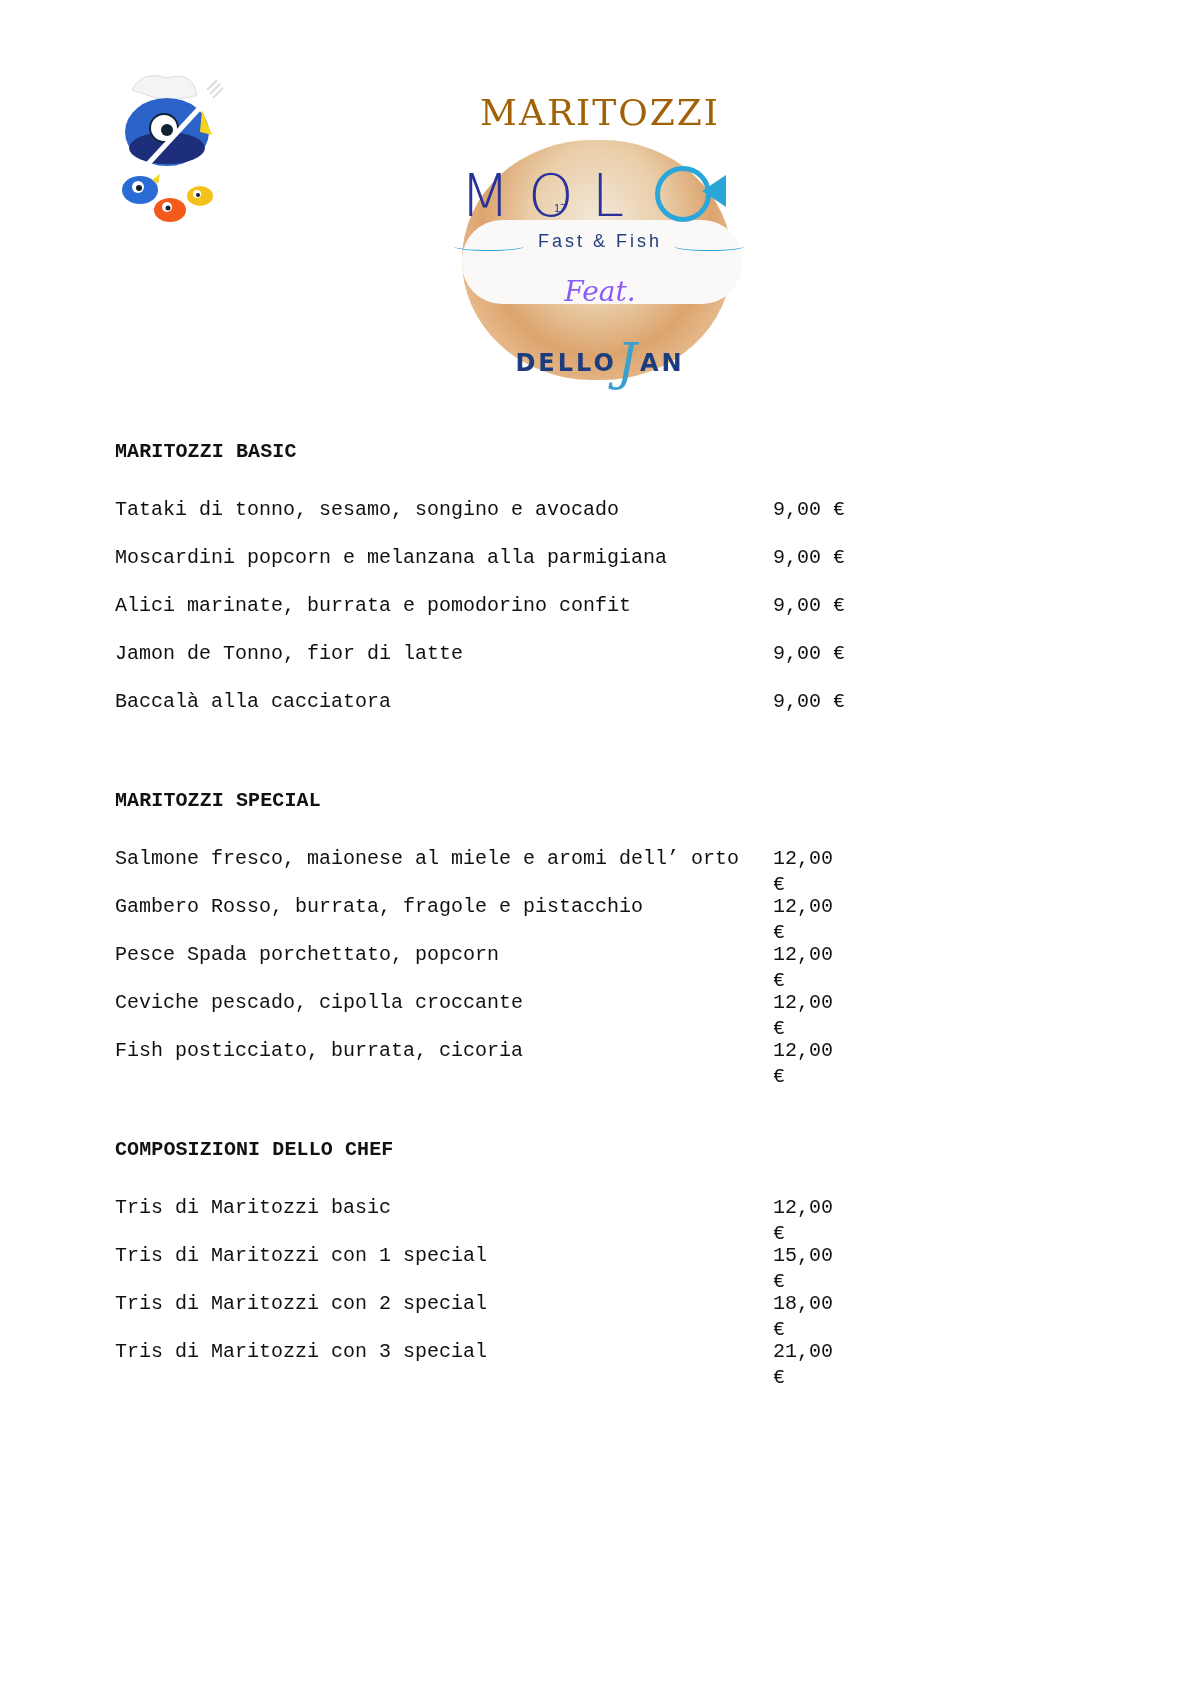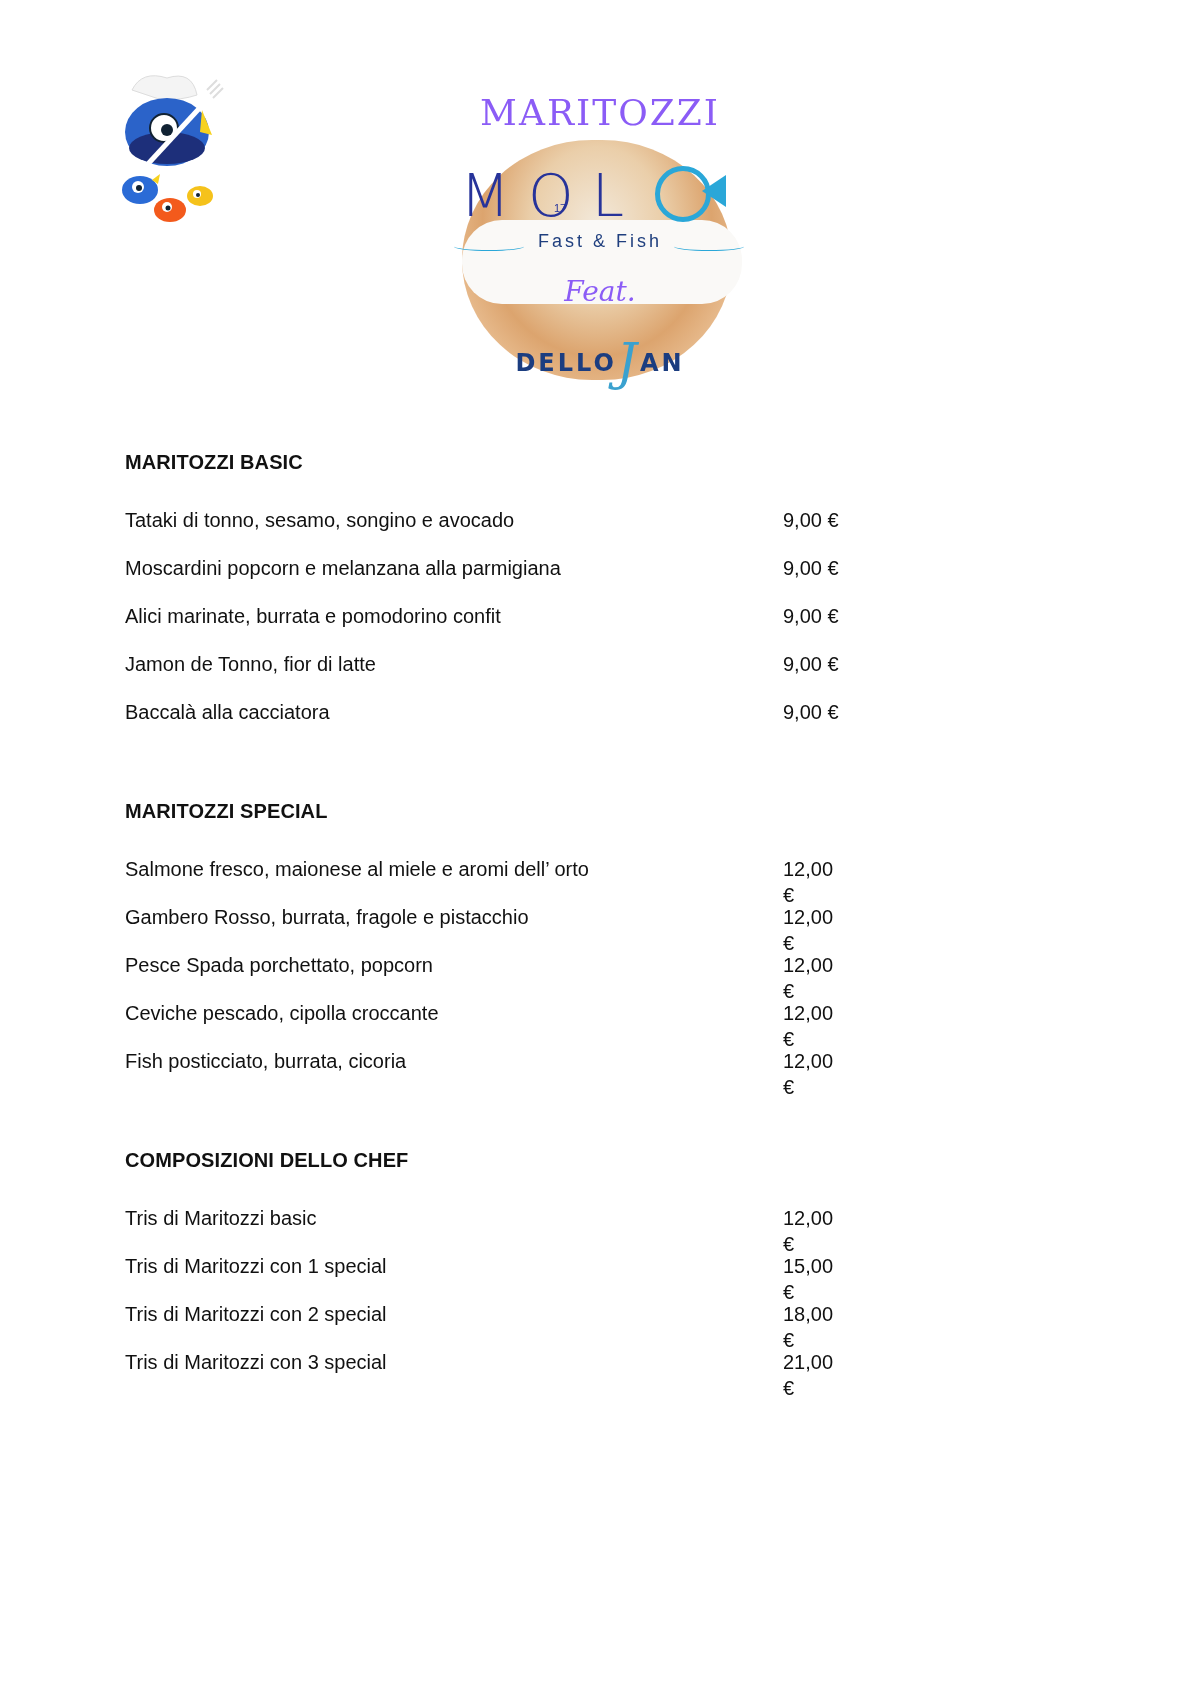--- a/index.html
+++ b/index.html
@@ -3,33 +3,33 @@
   <meta charset="utf-8">
   <style>
     html, body { margin: 0; padding: 0; background: #ffffff; }
     body { width: 1200px; height: 1697px; position: relative; overflow: hidden; font-family: "Liberation Sans", "DejaVu Sans", sans-serif; color: #111; }
     .mascot { position: absolute; left: 112px; top: 70px; width: 120px; height: 160px; }
     .logo { position: absolute; left: 420px; top: 70px; width: 360px; height: 320px; }
     .bun { position: absolute; left: 42px; top: 70px; width: 270px; height: 240px; border-radius: 50% / 52%;
       background: radial-gradient(ellipse at 50% 35%, #f1e6d6 0%, #e8c9a0 35%, #d89a5e 60%, #e7b887 80%, #fff 100%); opacity: .9; }
     .cream { position: absolute; left: 42px; top: 150px; width: 280px; height: 84px; background: #faf9f7; border-radius: 40px; }
     .logo-text { position: absolute; left: 0; width: 100%; text-align: center; }
-    .maritozzi { top: 22px; font-family: "DejaVu Serif", serif; font-size: 36px; letter-spacing: 2px; color: #8b5cf6; }
+    .maritozzi { top: 22px; font-family: "DejaVu Serif", serif; font-size: 36px; letter-spacing: 2px; color: #a16207; }
     .molo { top: 92px; left: 40px; text-align: left; font-family: "DejaVu Sans", sans-serif; font-weight: 300; font-size: 58px; letter-spacing: 18px; color: #27339a; }
     .molo-o17 { position: absolute; left: 134px; top: 132px; font-size: 11px; color: #27339a; }
     .fish-o { position: absolute; left: 235px; top: 96px; width: 46px; height: 46px; border: 5px solid #2aa7d8; border-radius: 50%; }
     .fish-tail { position: absolute; left: 282px; top: 105px; width: 0; height: 0; border-top: 16px solid transparent; border-bottom: 16px solid transparent; border-right: 24px solid #2aa7d8; }
     .fastfish { top: 161px; font-size: 18px; letter-spacing: 3px; color: #1f3f7e; }
     .wave-l { position: absolute; left: 34px; top: 172px; width: 70px; height: 8px; border-bottom: 1.5px solid #2aa7d8; border-radius: 0 0 50% 50%; }
     .wave-r { position: absolute; left: 254px; top: 172px; width: 70px; height: 8px; border-bottom: 1.5px solid #2aa7d8; border-radius: 0 0 50% 50%; }
     .feat { top: 205px; font-family: "DejaVu Serif", serif; font-style: italic; font-size: 28px; color: #8b5cf6; }
     .chef { top: 263px; font-family: "DejaVu Sans", sans-serif; font-weight: bold; font-size: 24px; letter-spacing: 3px; color: #1b3d80; }
     .chef .j { font-family: "DejaVu Serif", serif; font-style: italic; font-weight: normal; font-size: 50px; color: #3aa1cf; vertical-align: -8px; }
     .menu { position: absolute; left: 115px; top: 442px; width: 740px; }
-    .section { margin: 10px; }
+    .section { margin: 0; font-family: Liberation Mono, monospace; }
     .section + .section { margin-top: 54px; }
     .section-title { font-weight: bold; font-size: 20px; height: 20px; line-height: 20px; margin-bottom: 35px; letter-spacing: 0.1px; }
     .row { position: relative; height: 48px; font-size: 20px; line-height: 26px; }
     .row .name { position: absolute; left: 0; top: 0; }
     .row .price { position: absolute; left: 658px; top: 0; }
   </style>
 </head>
 <body>
 
 <div class="mascot">

